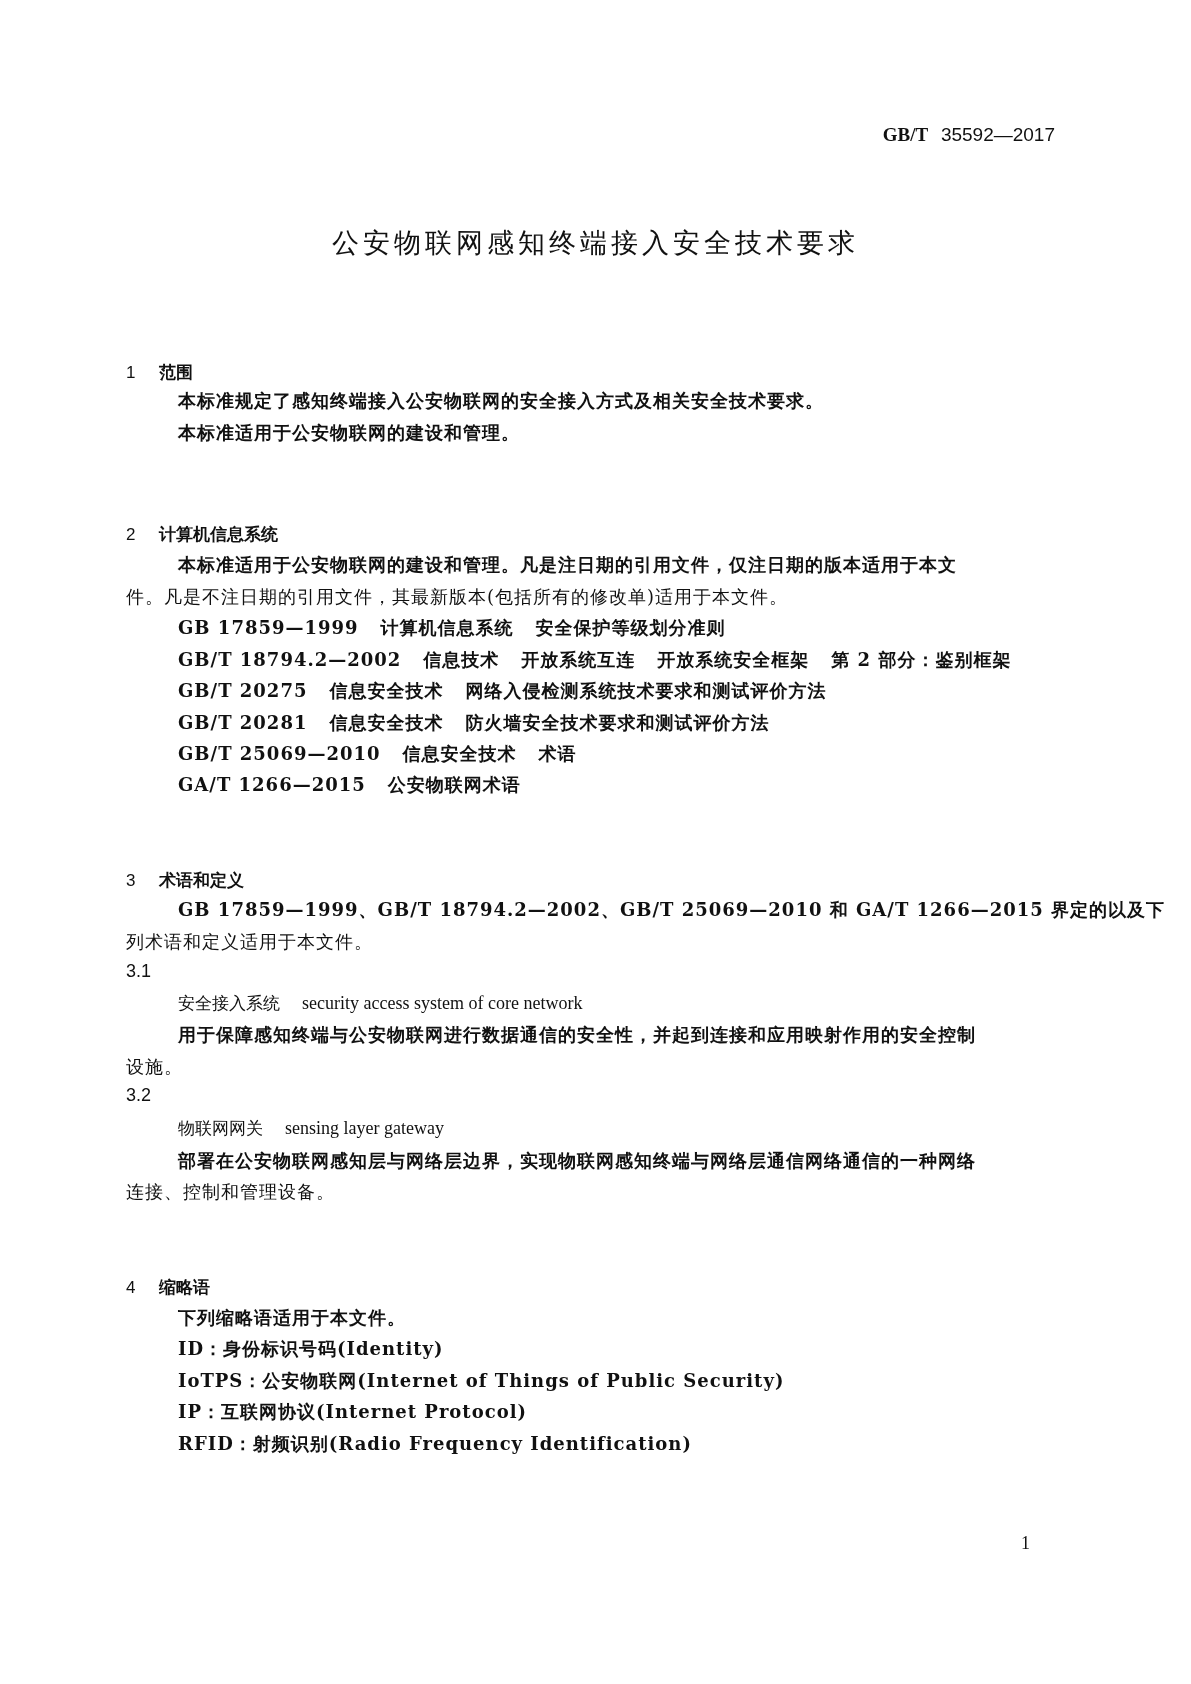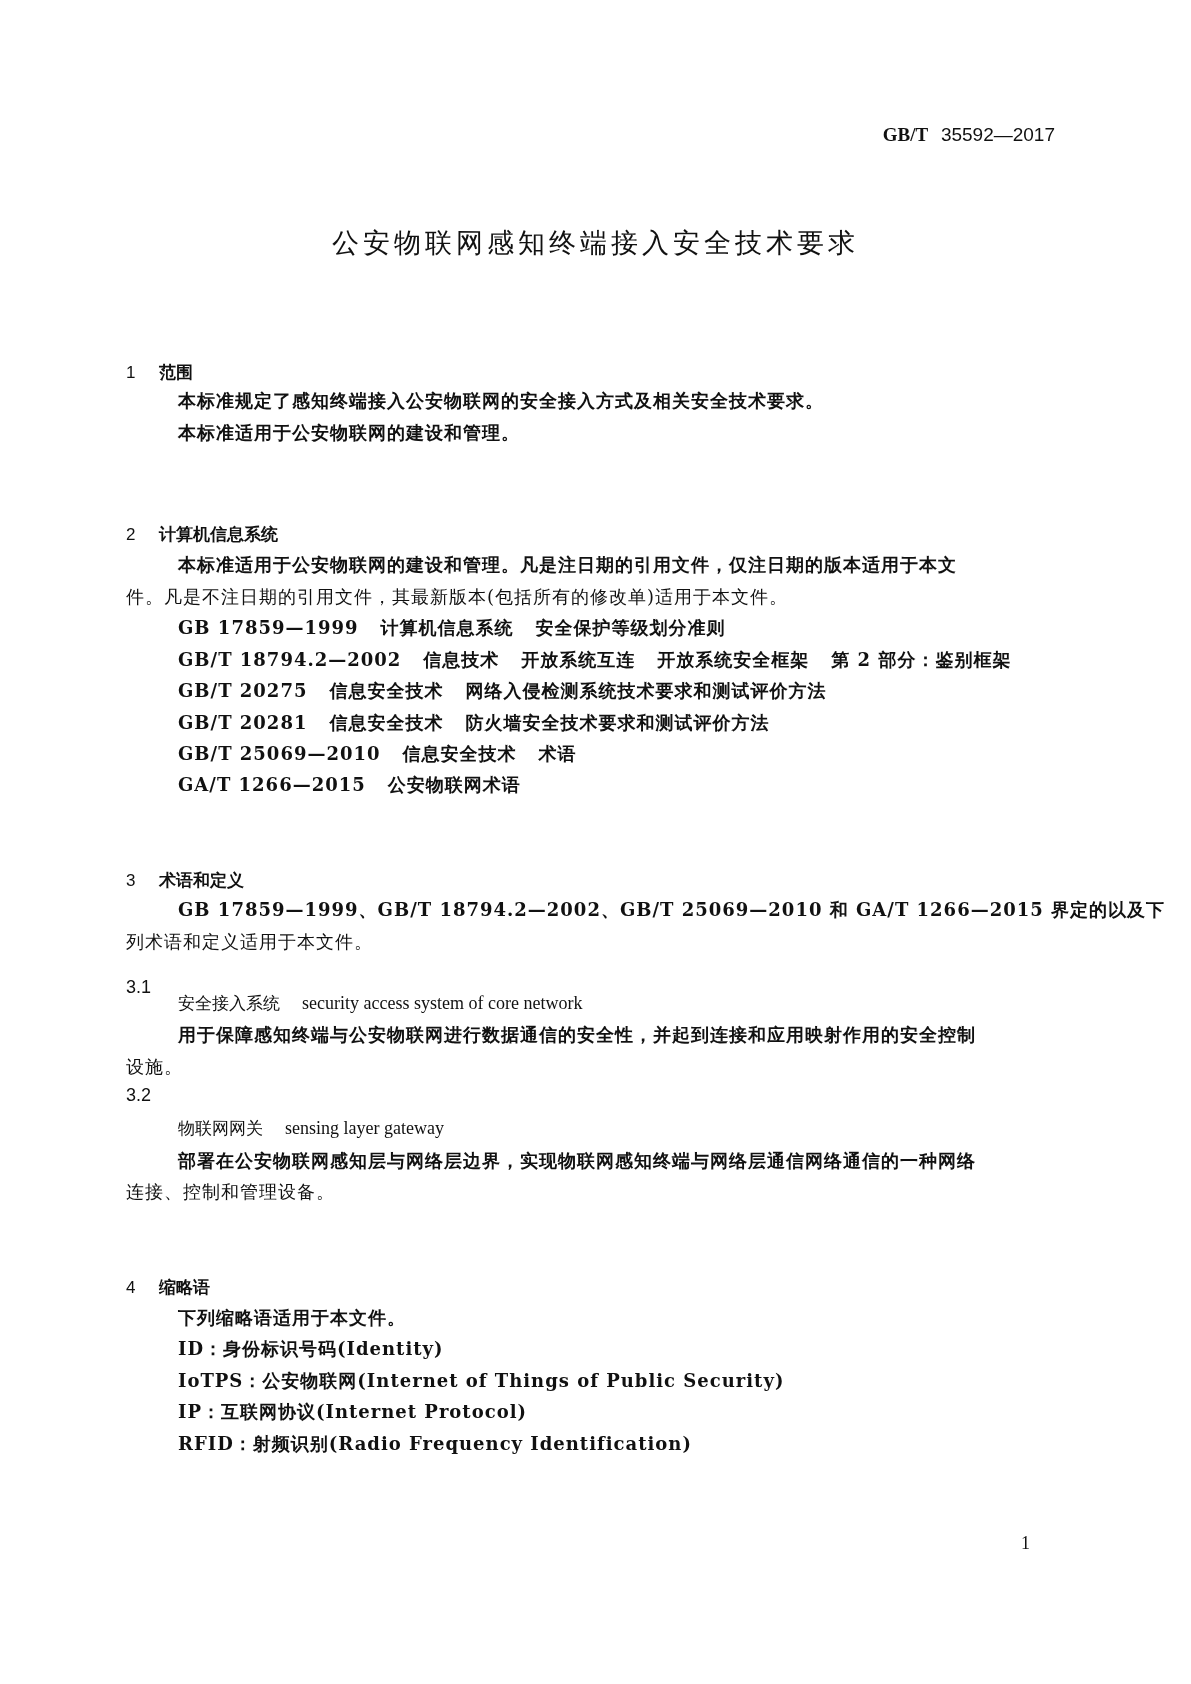--- a/index.html
+++ b/index.html
@@ -62,21 +62,21 @@
 <div class="abs p ind ref" style="top:773px;">
   <span class="code">GA/T 1266—2015</span><span>公安物联网术语</span>
 </div>
 
 <div class="abs h1" style="top:837px;">
   <span class="hn">3</span><span>术语和定义</span>
 </div>
 <div class="abs p ind" style="top:898px;">GB 17859—1999、GB/T 18794.2—2002、GB/T 25069—2010 和 GA/T 1266—2015 界定的以及下</div>
 <div class="abs p flush" style="top:930px;">列术语和定义适用于本文件。</div>
 
-<div class="abs num-line" style="top:961px;margin-top:16px;">3.1</div>
+<div class="abs num-line" style="top:961px;">3.1</div>
 <div class="abs term" style="top:992px;">
   <span class="zh">安全接入系统</span><span class="en">security access system of core network</span>
 </div>
 <div class="abs p ind" style="top:1023px;">用于保障感知终端与公安物联网进行数据通信的安全性，并起到连接和应用映射作用的安全控制</div>
 <div class="abs p flush" style="top:1055px;">设施。</div>
 
 <div class="abs num-line" style="top:1085px;">3.2</div>
 <div class="abs term" style="top:1117px;">
   <span class="zh">物联网网关</span><span class="en">sensing layer gateway</span>
 </div>

